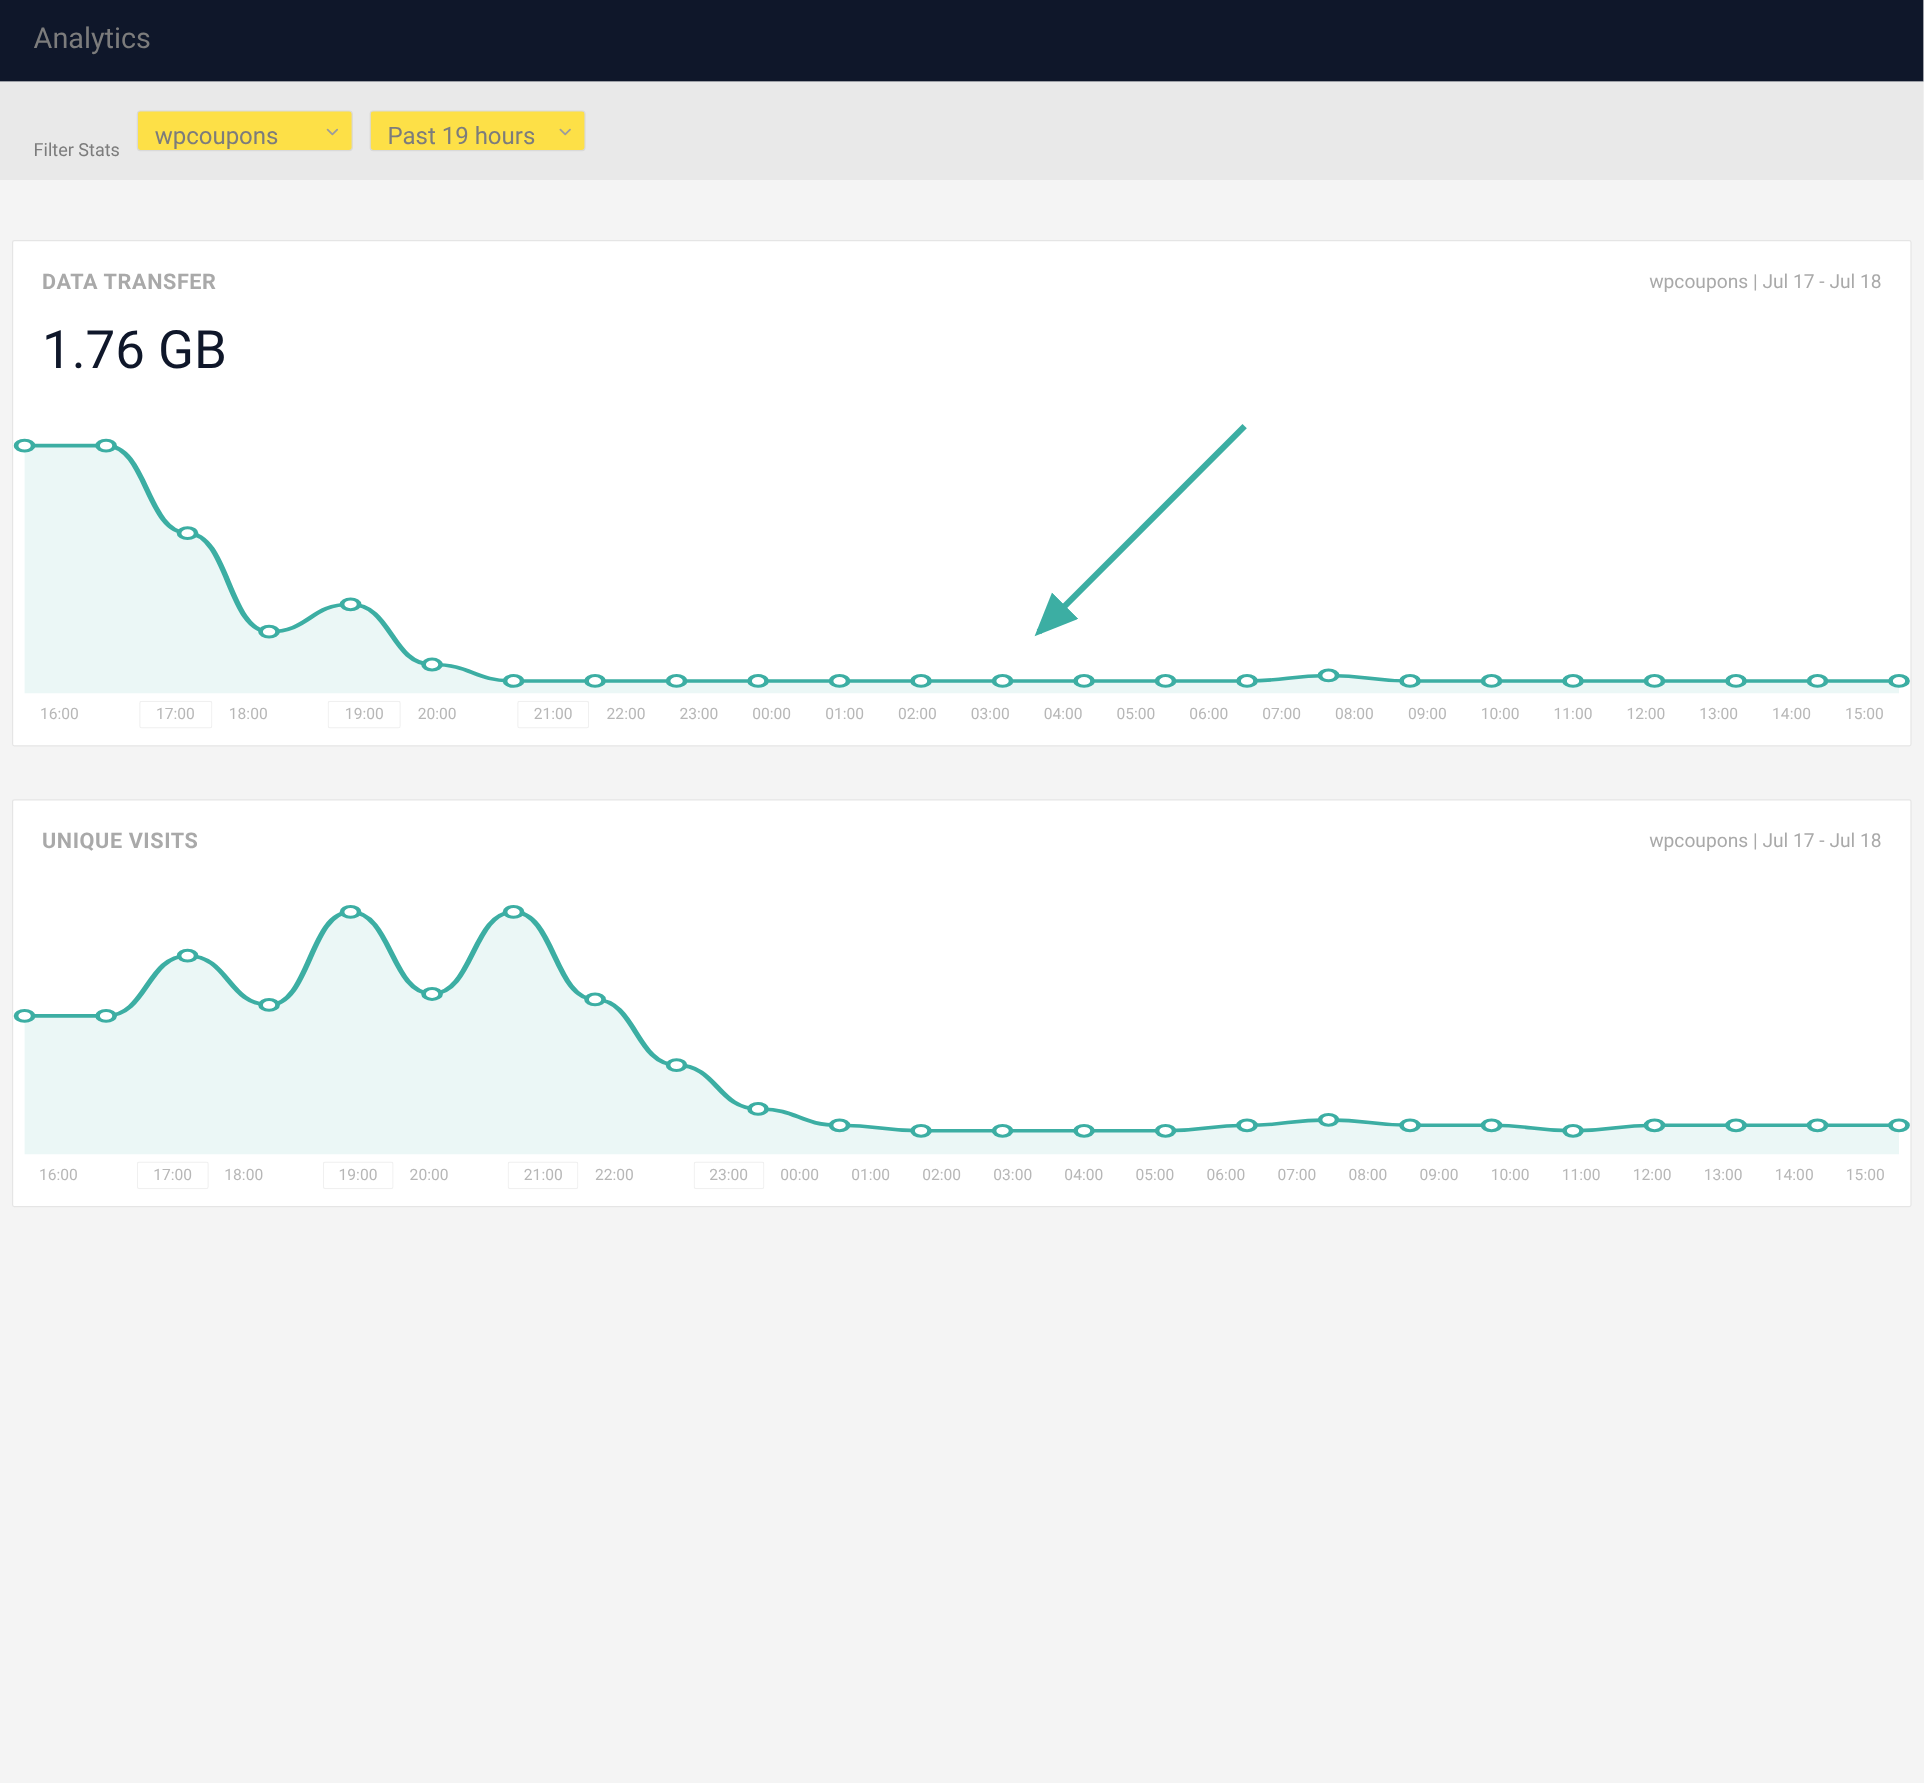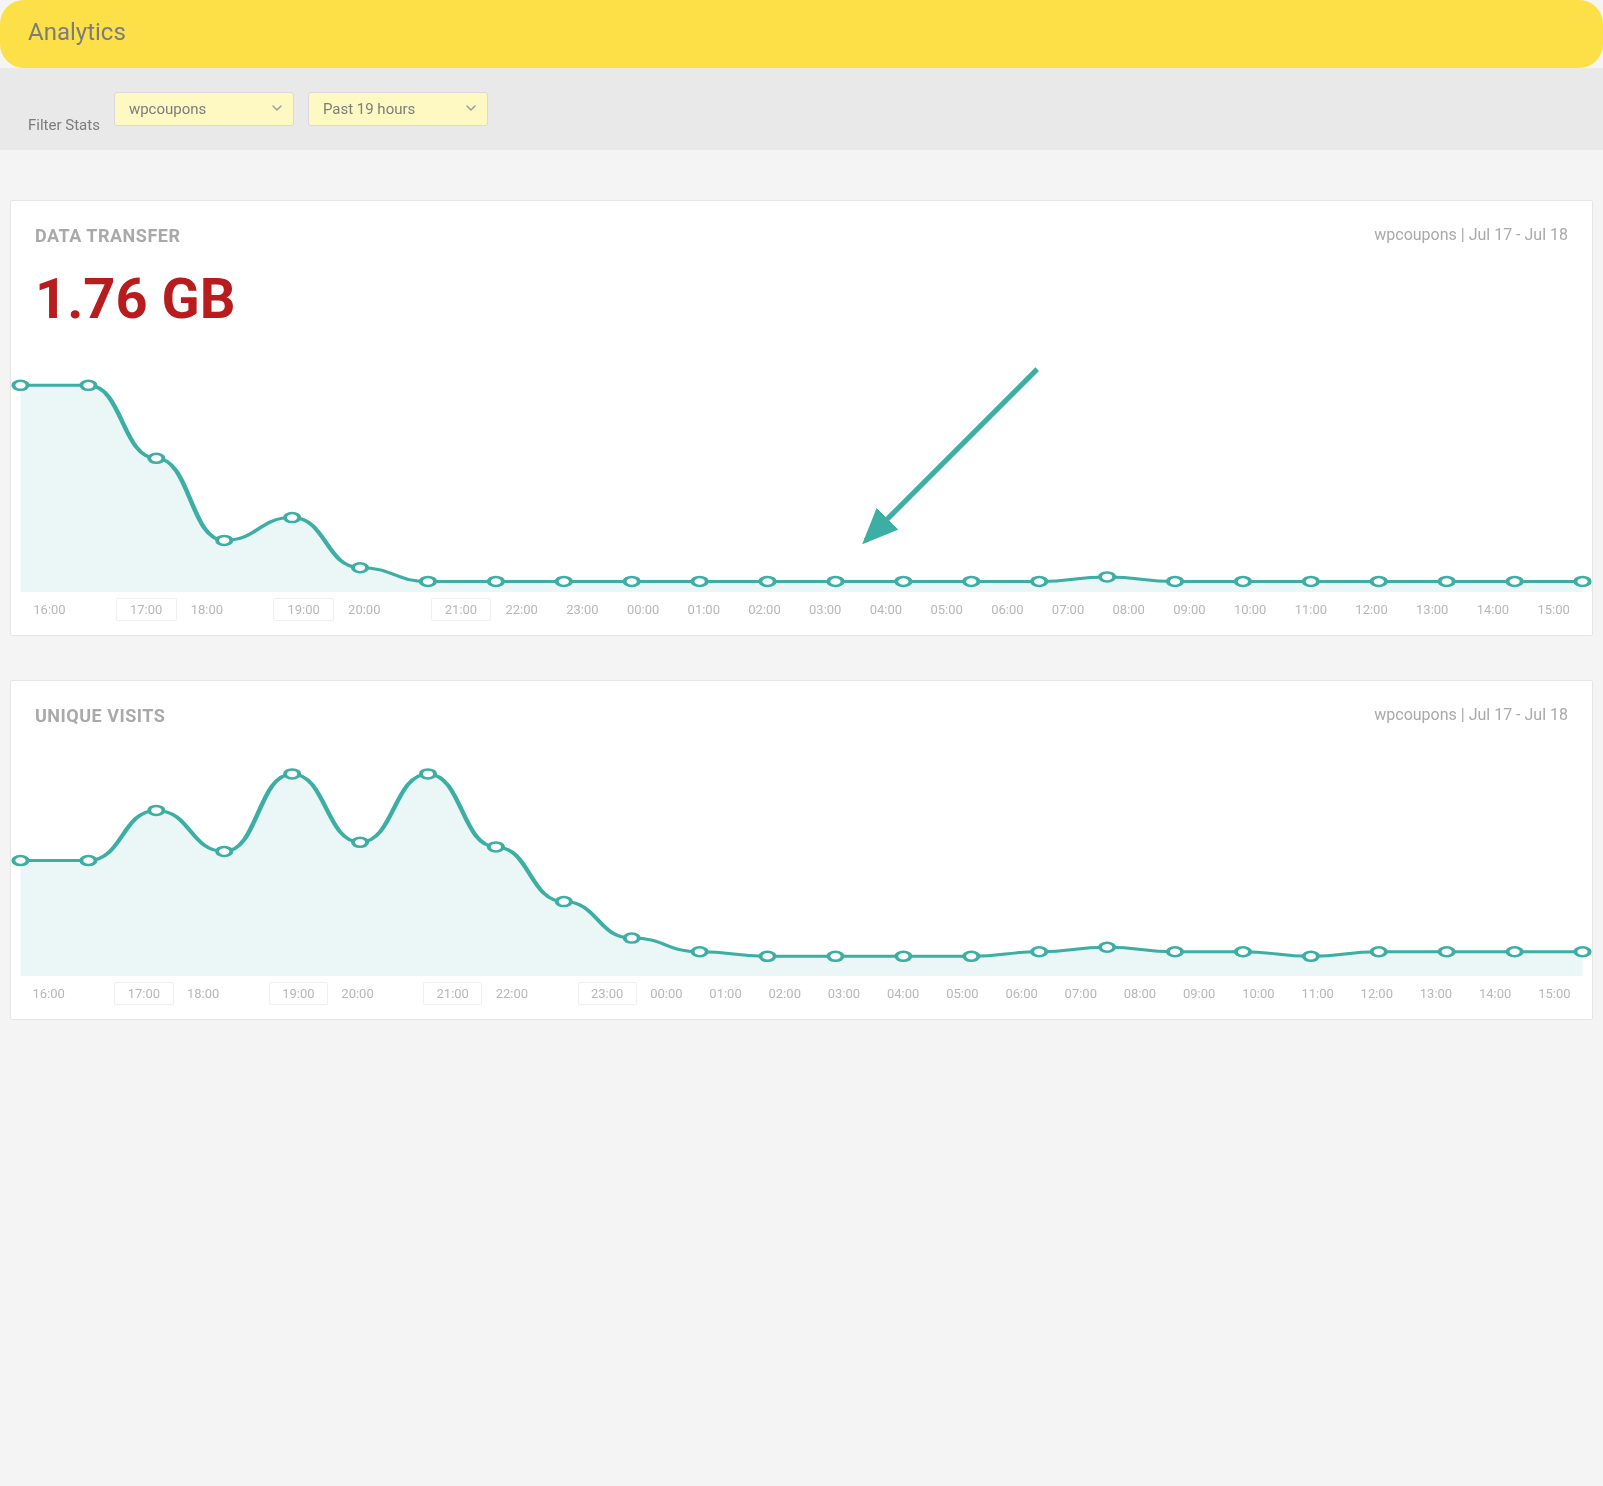--- a/index.html
+++ b/index.html
@@ -2,49 +2,48 @@
 <html><head>
 <meta charset="utf-8">
 <style>
   * { box-sizing: border-box; margin: 0; padding: 0; }
   body {
     font-family: -apple-system, BlinkMacSystemFont, "Segoe UI", Roboto, "Helvetica Neue", Arial, sans-serif;
     background: #f4f4f4;
     color: #555;
   }
   .page-title {
-    background: #fde047;
+    background: #0f172a;
     padding: 18px 28px 22px 28px;
     font-size: 24px;
     font-weight: 400;
     color: #7c7c7c;
-    border-radius: 24px;
   }
   .filter-bar {
     background: #e9e9e9;
     padding: 16px 28px;
     display: flex;
     align-items: center;
     gap: 14px;
   }
   .filter-label {
     font-size: 15px;
     color: #7c7c7c;
     margin-top: 32px;
   }
   .select {
-    background: #fef9c3;
+    background: #fde047;
     border: 1px solid #d9d9d9;
     border-radius: 3px;
     height: 34px;
     padding: 0 34px 0 14px;
-    font-size: 15px;
+    font-size: 20px;
     color: #7c7c7c;
     display: flex;
-    align-items: center;
+    align-items: flex-end;
     position: relative;
     cursor: pointer;
     min-width: 180px;
   }
   .select .chevron {
     position: absolute;
     right: 10px;
     top: 50%;
     transform: translateY(-50%);
   }
@@ -71,23 +70,23 @@
     font-size: 18px;
     font-weight: 700;
     color: #a9a9a9;
     letter-spacing: 0.5px;
   }
   .card-sub {
     font-size: 16px;
     color: #a9a9a9;
   }
   .metric {
-    font-size: 56px;
-    font-weight: 700;
-    color: #b91c1c;
+    font-size: 44px;
+    font-weight: 400;
+    color: #0f172a;
     padding: 20px 24px 10px 24px;
   }
   .chart-wrap {
     position: relative;
     height: 240px;
     margin-top: 10px;
   }
   .chart-wrap svg {
     display: block;
     width: 100%;

